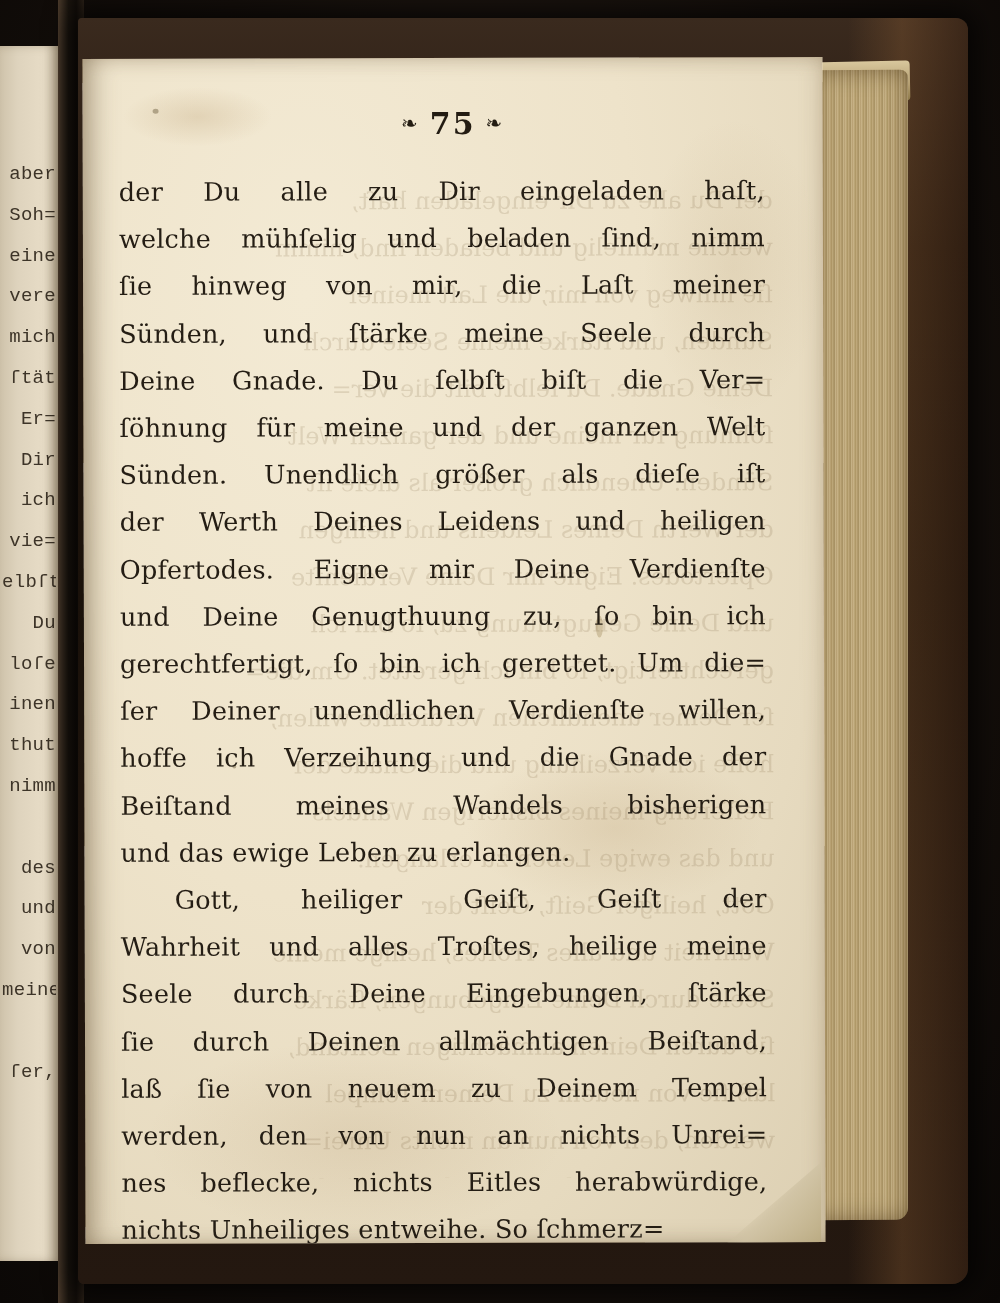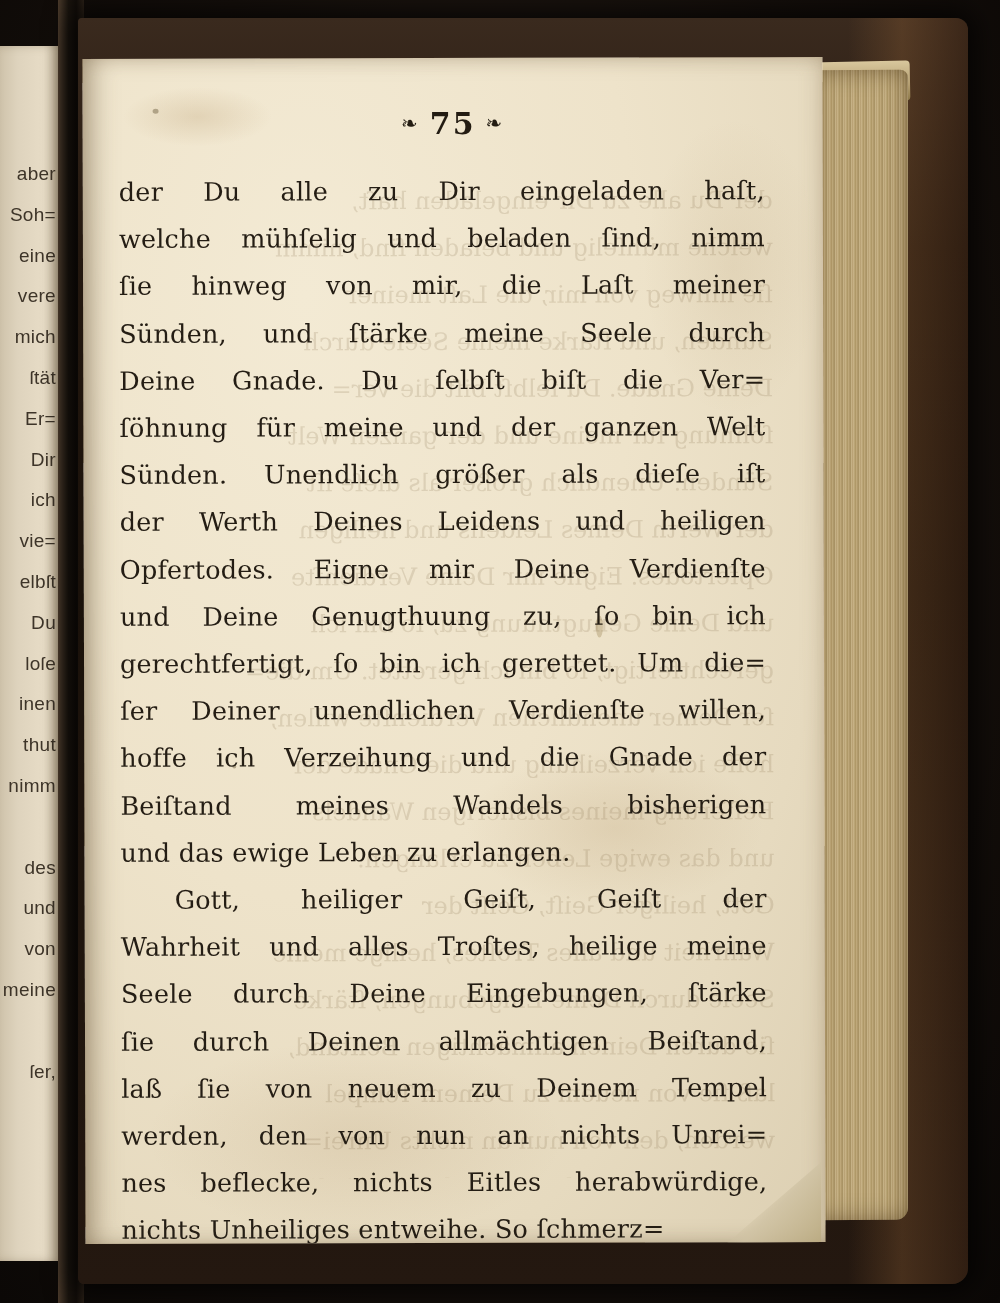--- a/index.html
+++ b/index.html
@@ -31,21 +31,21 @@
     width: 58px; height: 1215px;
     background: linear-gradient(90deg, #cfc3ab 0%, #ded3bd 30%, #e7dcc6 75%, #d8ccb4 100%);
     box-shadow: inset -6px 0 12px -4px rgba(80,60,35,.55);
   }
   .left-page-text {
     position: absolute;
     right: 2px;
     top: 108px;
     width: 54px;
     text-align: right;
-    font-family: Liberation Sans, sans-serif;
+    font-family: Liberation Mono, monospace;
     font-size: 19px;
     line-height: 40.8px;
     color: #30271c;
     letter-spacing: .3px;
     overflow: hidden;
     height: 1000px;
     opacity: .92;
     margin-left: 44px;
   }
   .left-page-text div { white-space: nowrap; }

